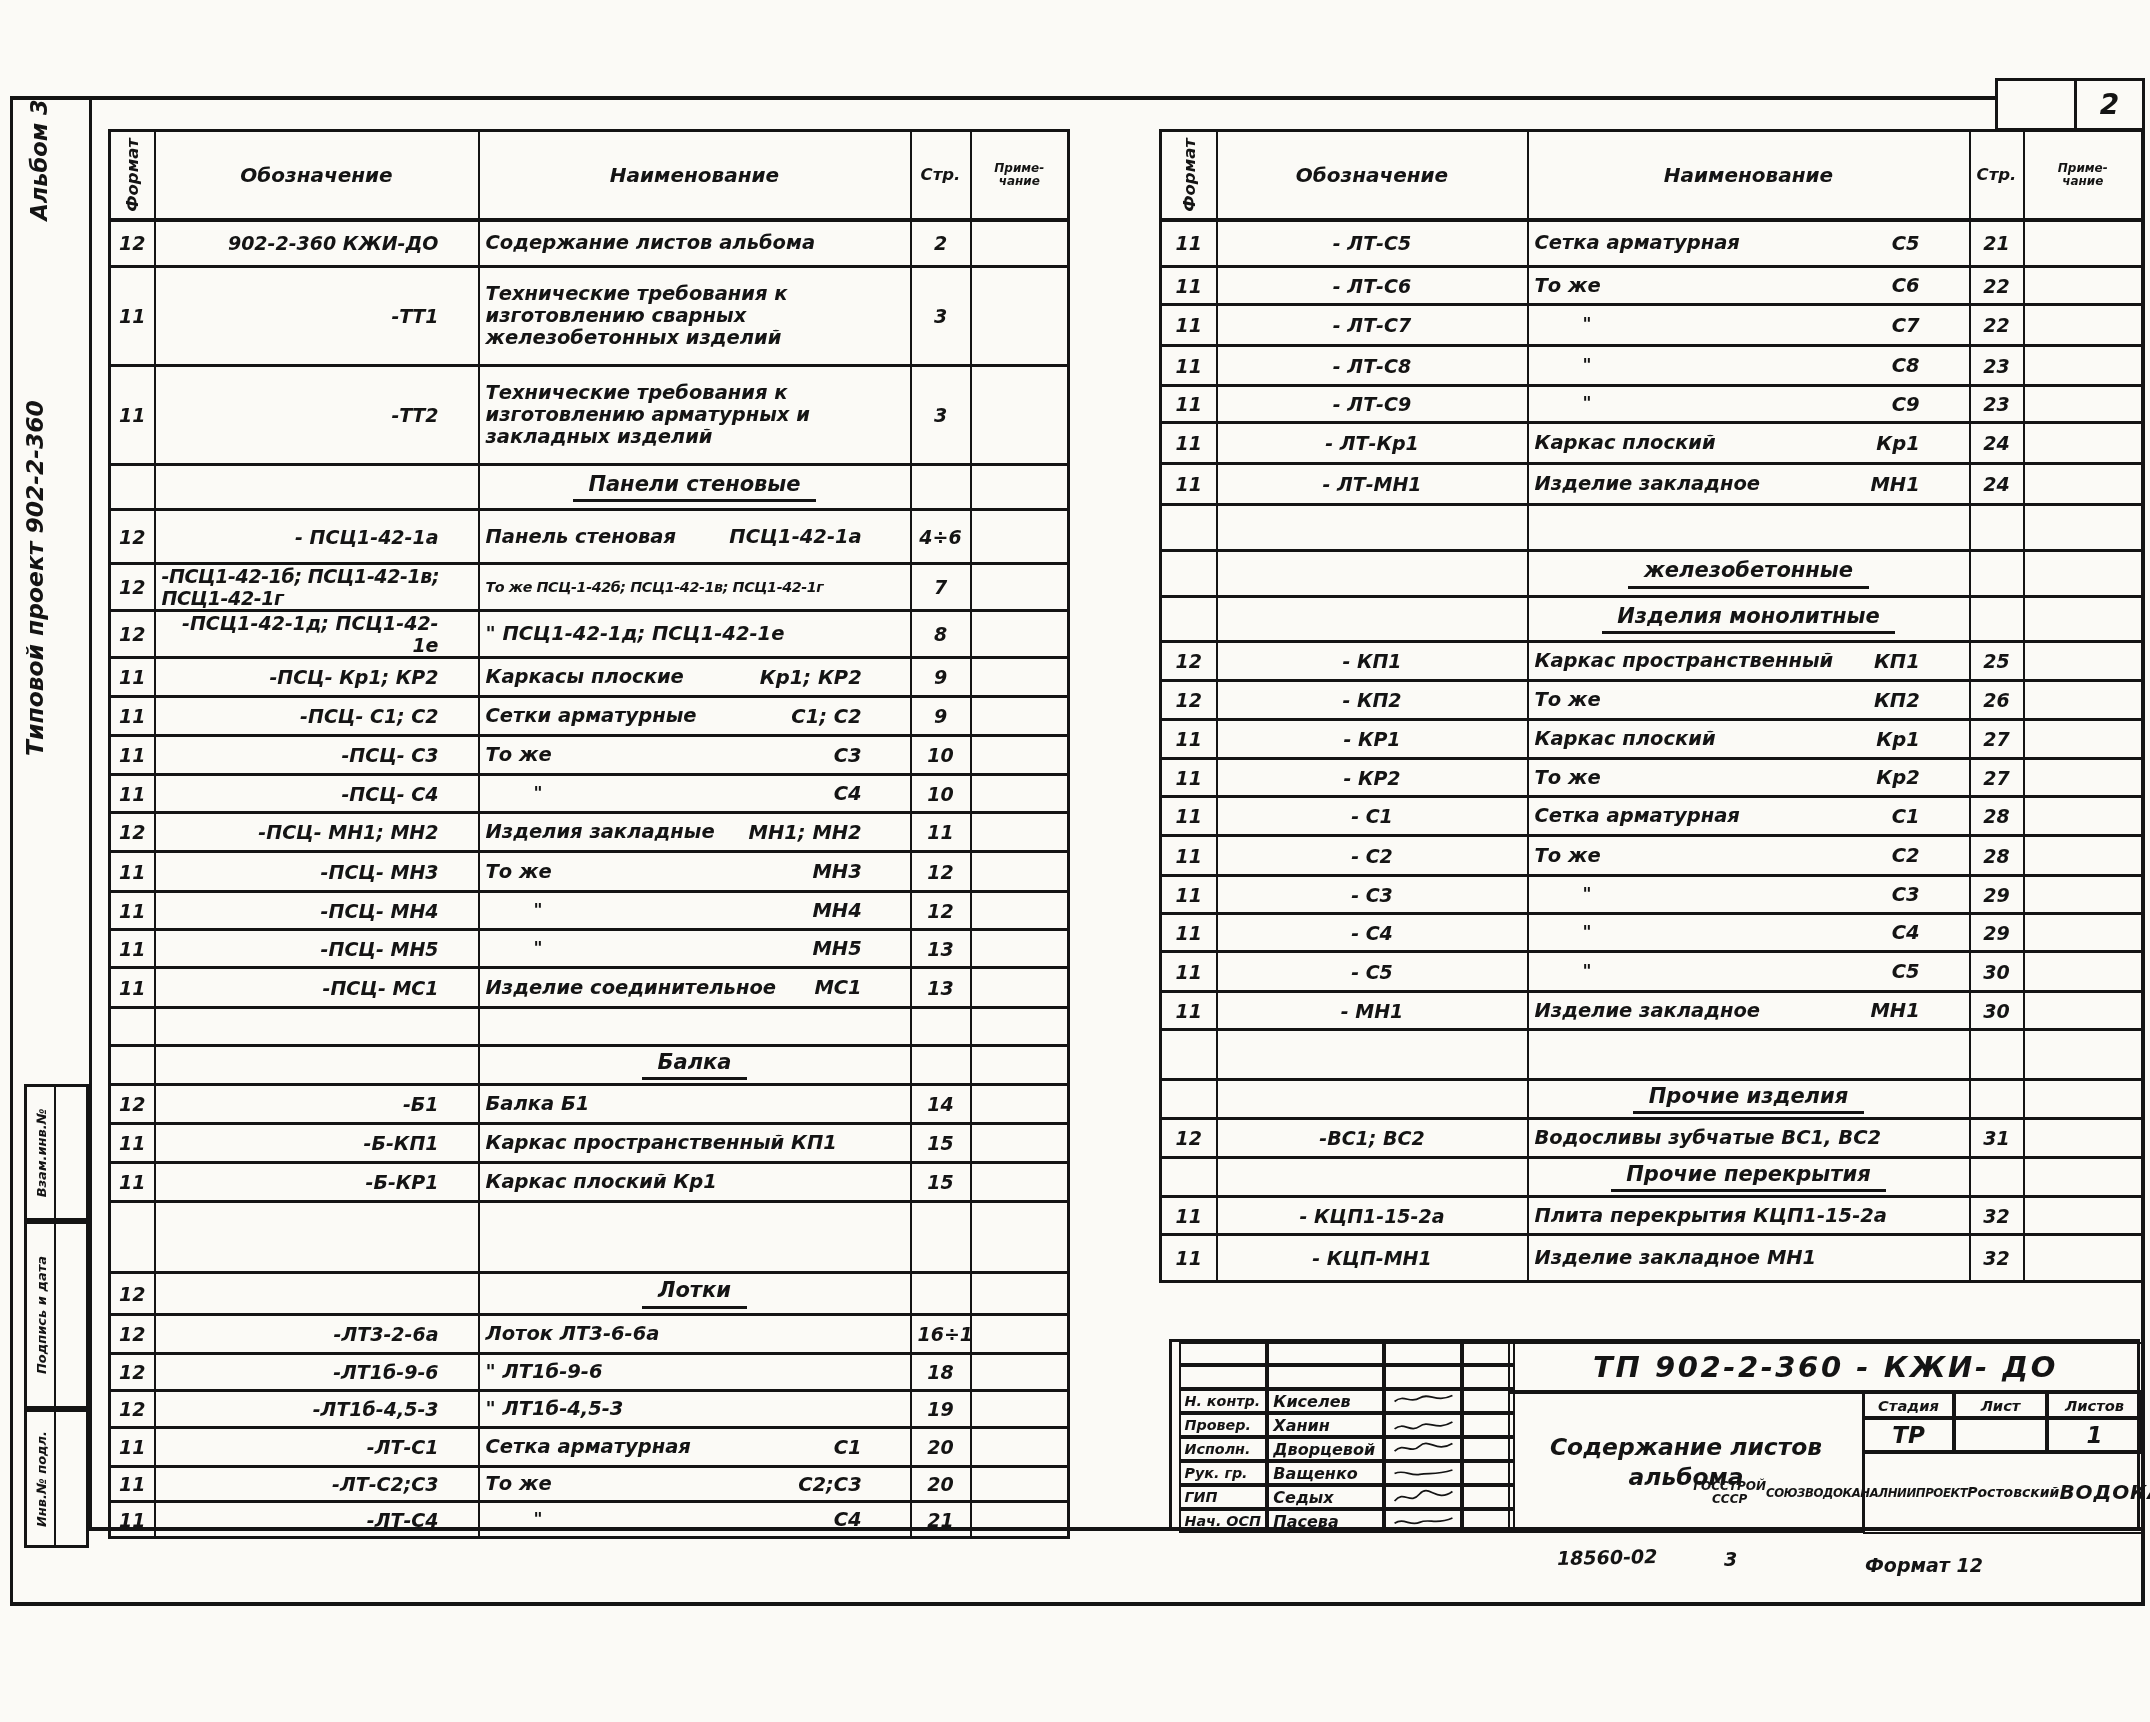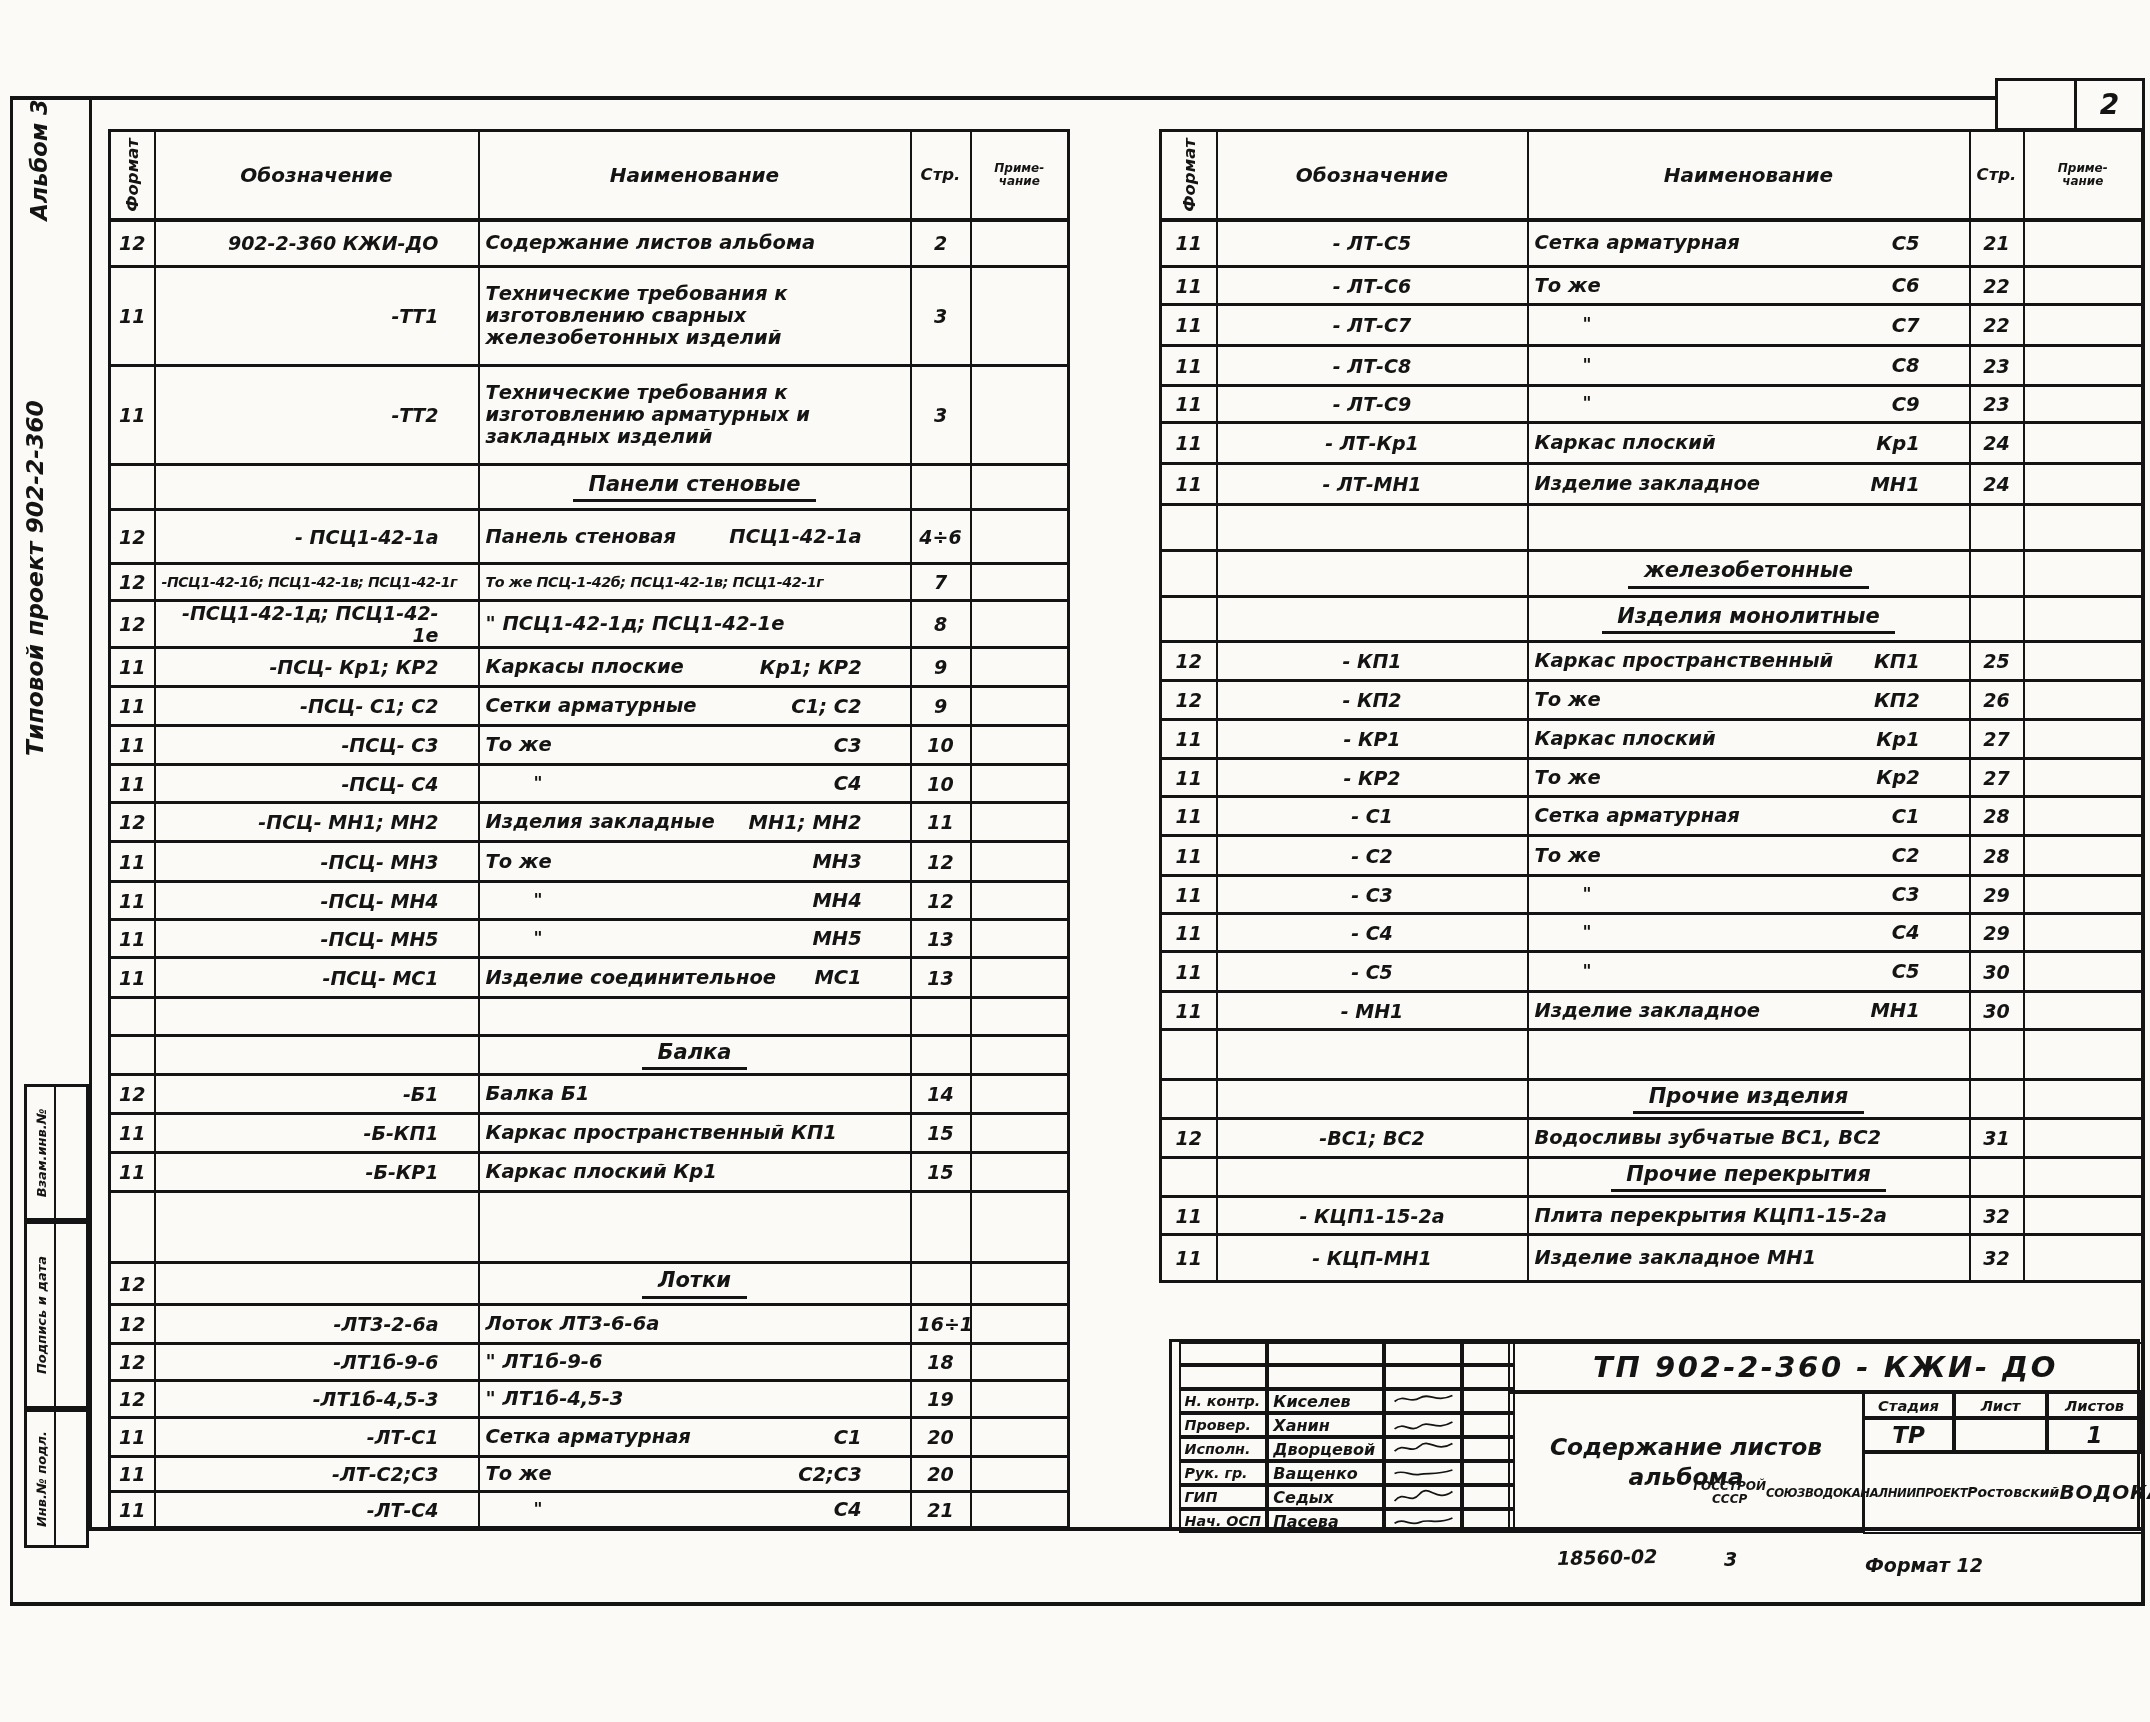--- a/index.html
+++ b/index.html
@@ -25,21 +25,21 @@
   .stampbox .sb-label span{position:absolute;left:50%;top:50%;transform:translate(-50%,-50%) rotate(-90deg);white-space:nowrap;font-size:13px;font-weight:bold;}
   .stampbox .sb-blank{flex:1;}
   
   table.sheet-table{border-collapse:collapse;table-layout:fixed;position:absolute;background:transparent;border:3.9px solid #141414;}
   table.sheet-table td{border-left:2.2px solid #141414;border-right:2.2px solid #141414;border-top:3px solid #141414;border-bottom:3px solid #141414;padding:0 6px;vertical-align:middle;overflow:hidden;box-sizing:border-box;}
   tr.hdr td{border-bottom:4.3px solid #141414;}
   td.c-fmt{text-align:center;font-size:19px;font-weight:bold;}
   td.c-des{font-size:19px;font-weight:bold;}
   .ltab td.c-des{text-align:right;padding-right:39px;}
   .rtab td.c-des{text-align:center;}
-  td.c-des.small{font-size:14px;letter-spacing:-0.4px;padding-right:13px;text-align:left;}
+  td.c-des.small{font-size:19px;letter-spacing:-0.4px;padding-right:13px;text-align:left;}
   td.c-name{font-size:19.5px;font-weight:bold;}
   td.c-page{text-align:center;font-size:19px;font-weight:bold;padding:0 1.7px;}
   td.c-note{font-size:15.6px;}
   .nm{display:flex;justify-content:space-between;align-items:center;}
   .nm .nm-l{white-space:pre-line;line-height:1.12;}
   .nm .nm-m{margin-right:10%;white-space:nowrap;}
   .ditto{padding-left:48px;font-size:17.3px;}
   .sectionhead{text-align:center;}
   .sectionhead span{display:inline-block;border-bottom:3px solid #141414;padding:0 15.6px 3.5px;font-size:21px;font-weight:bold;}
   .hdr .h-fmt{position:relative;height:100%;}

